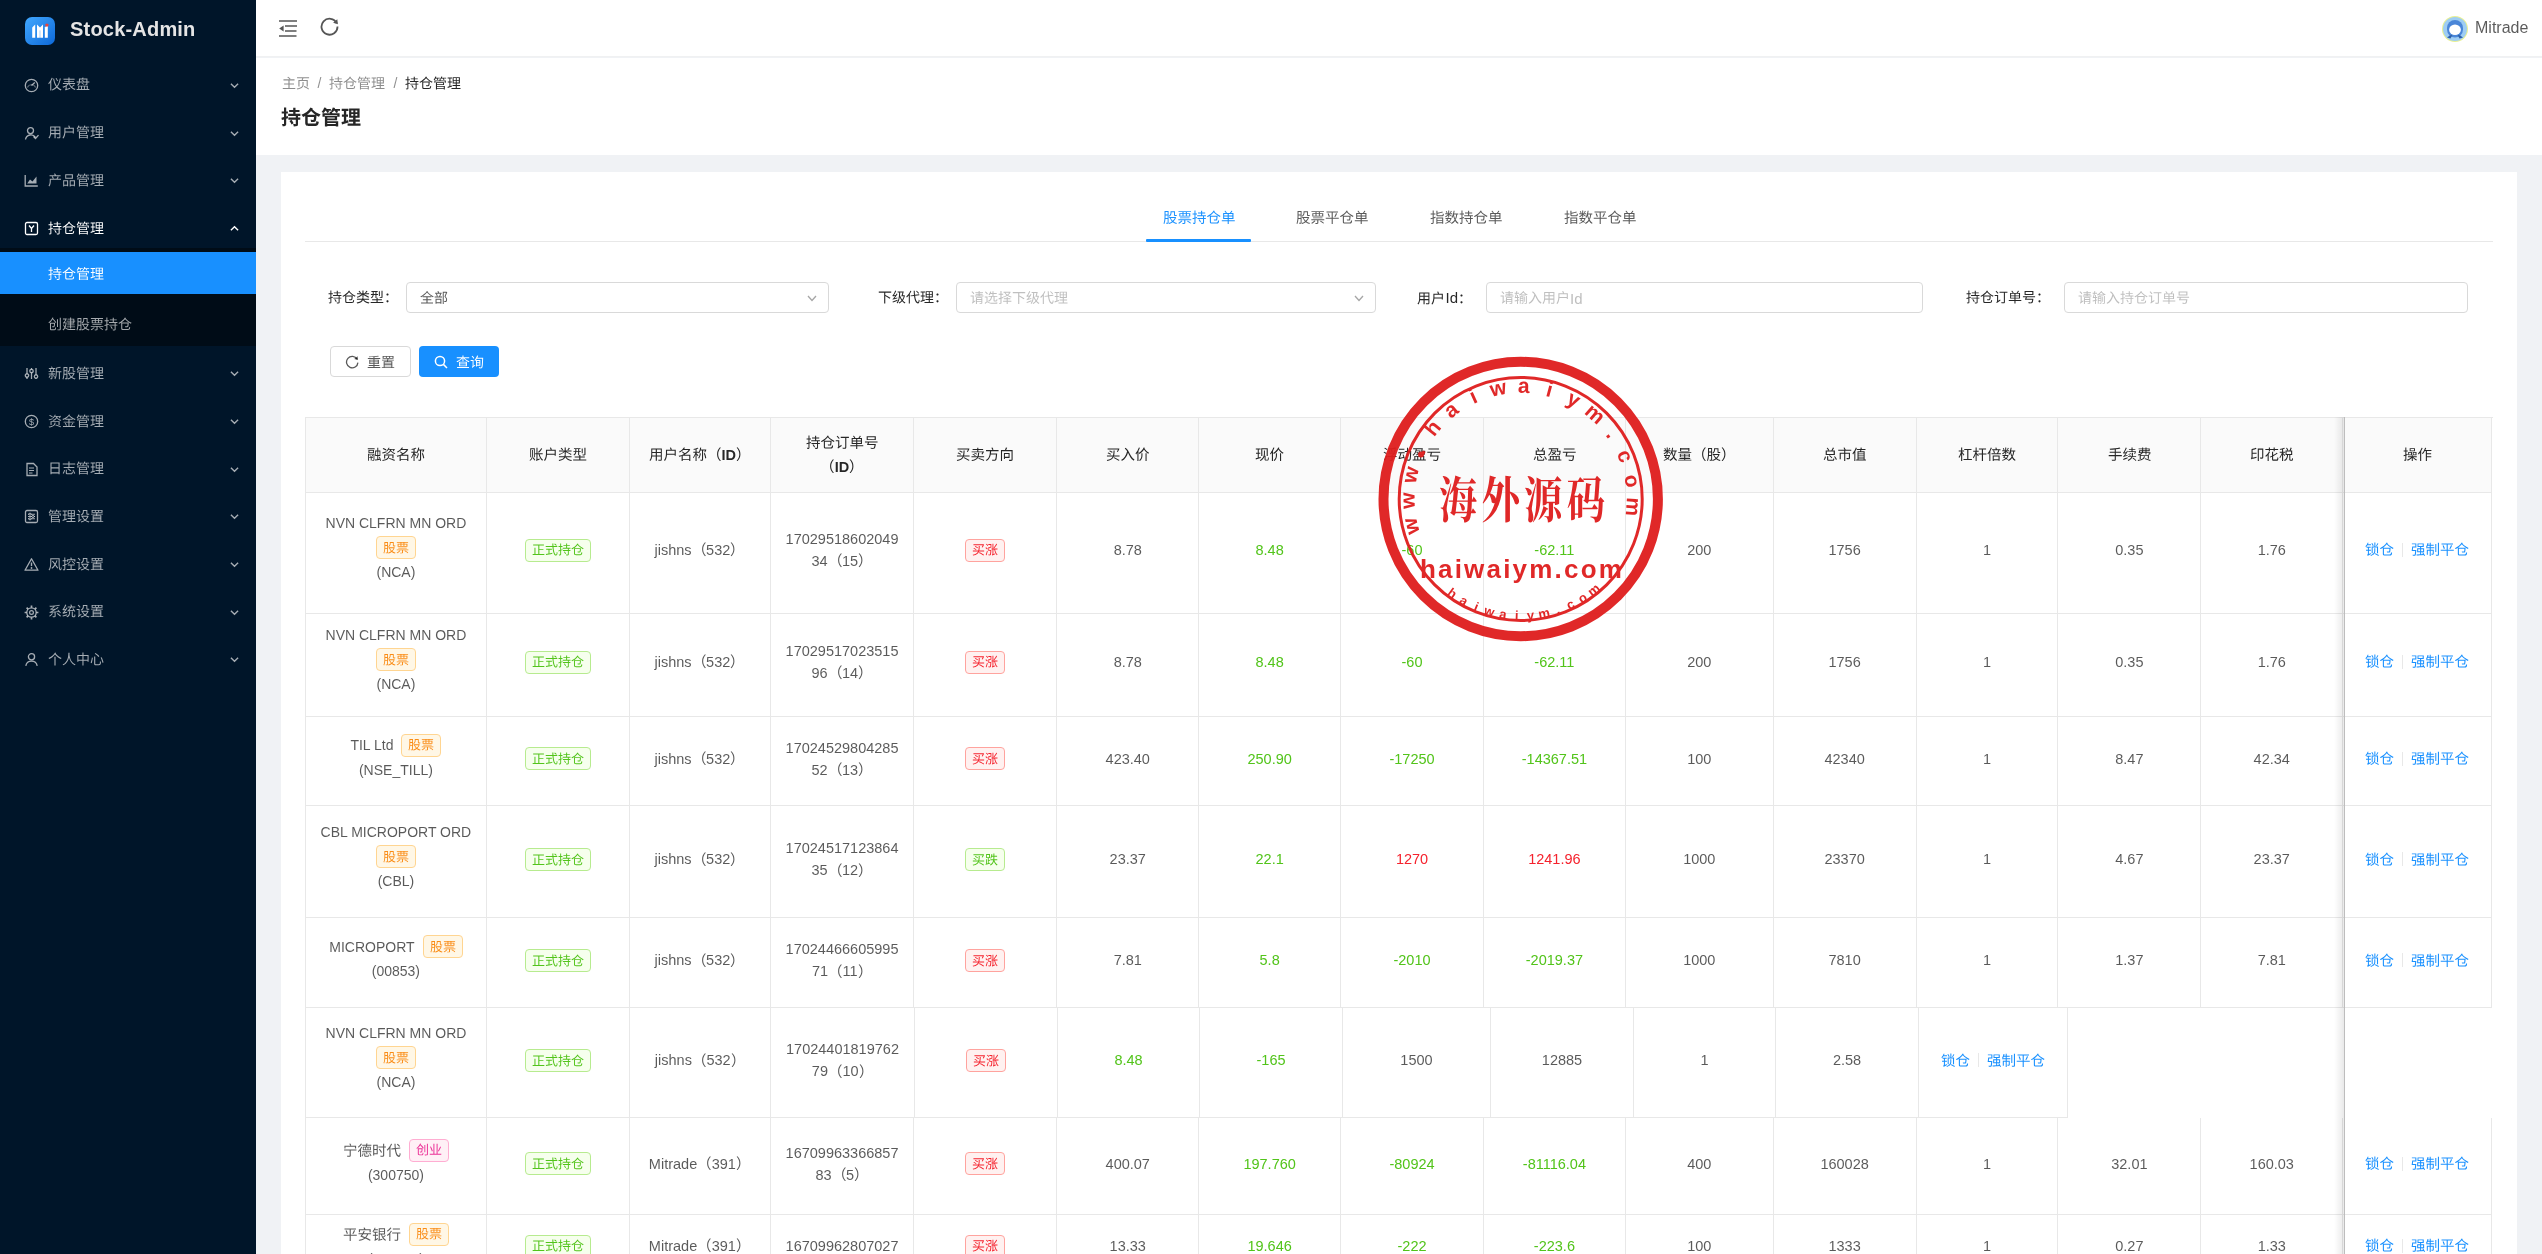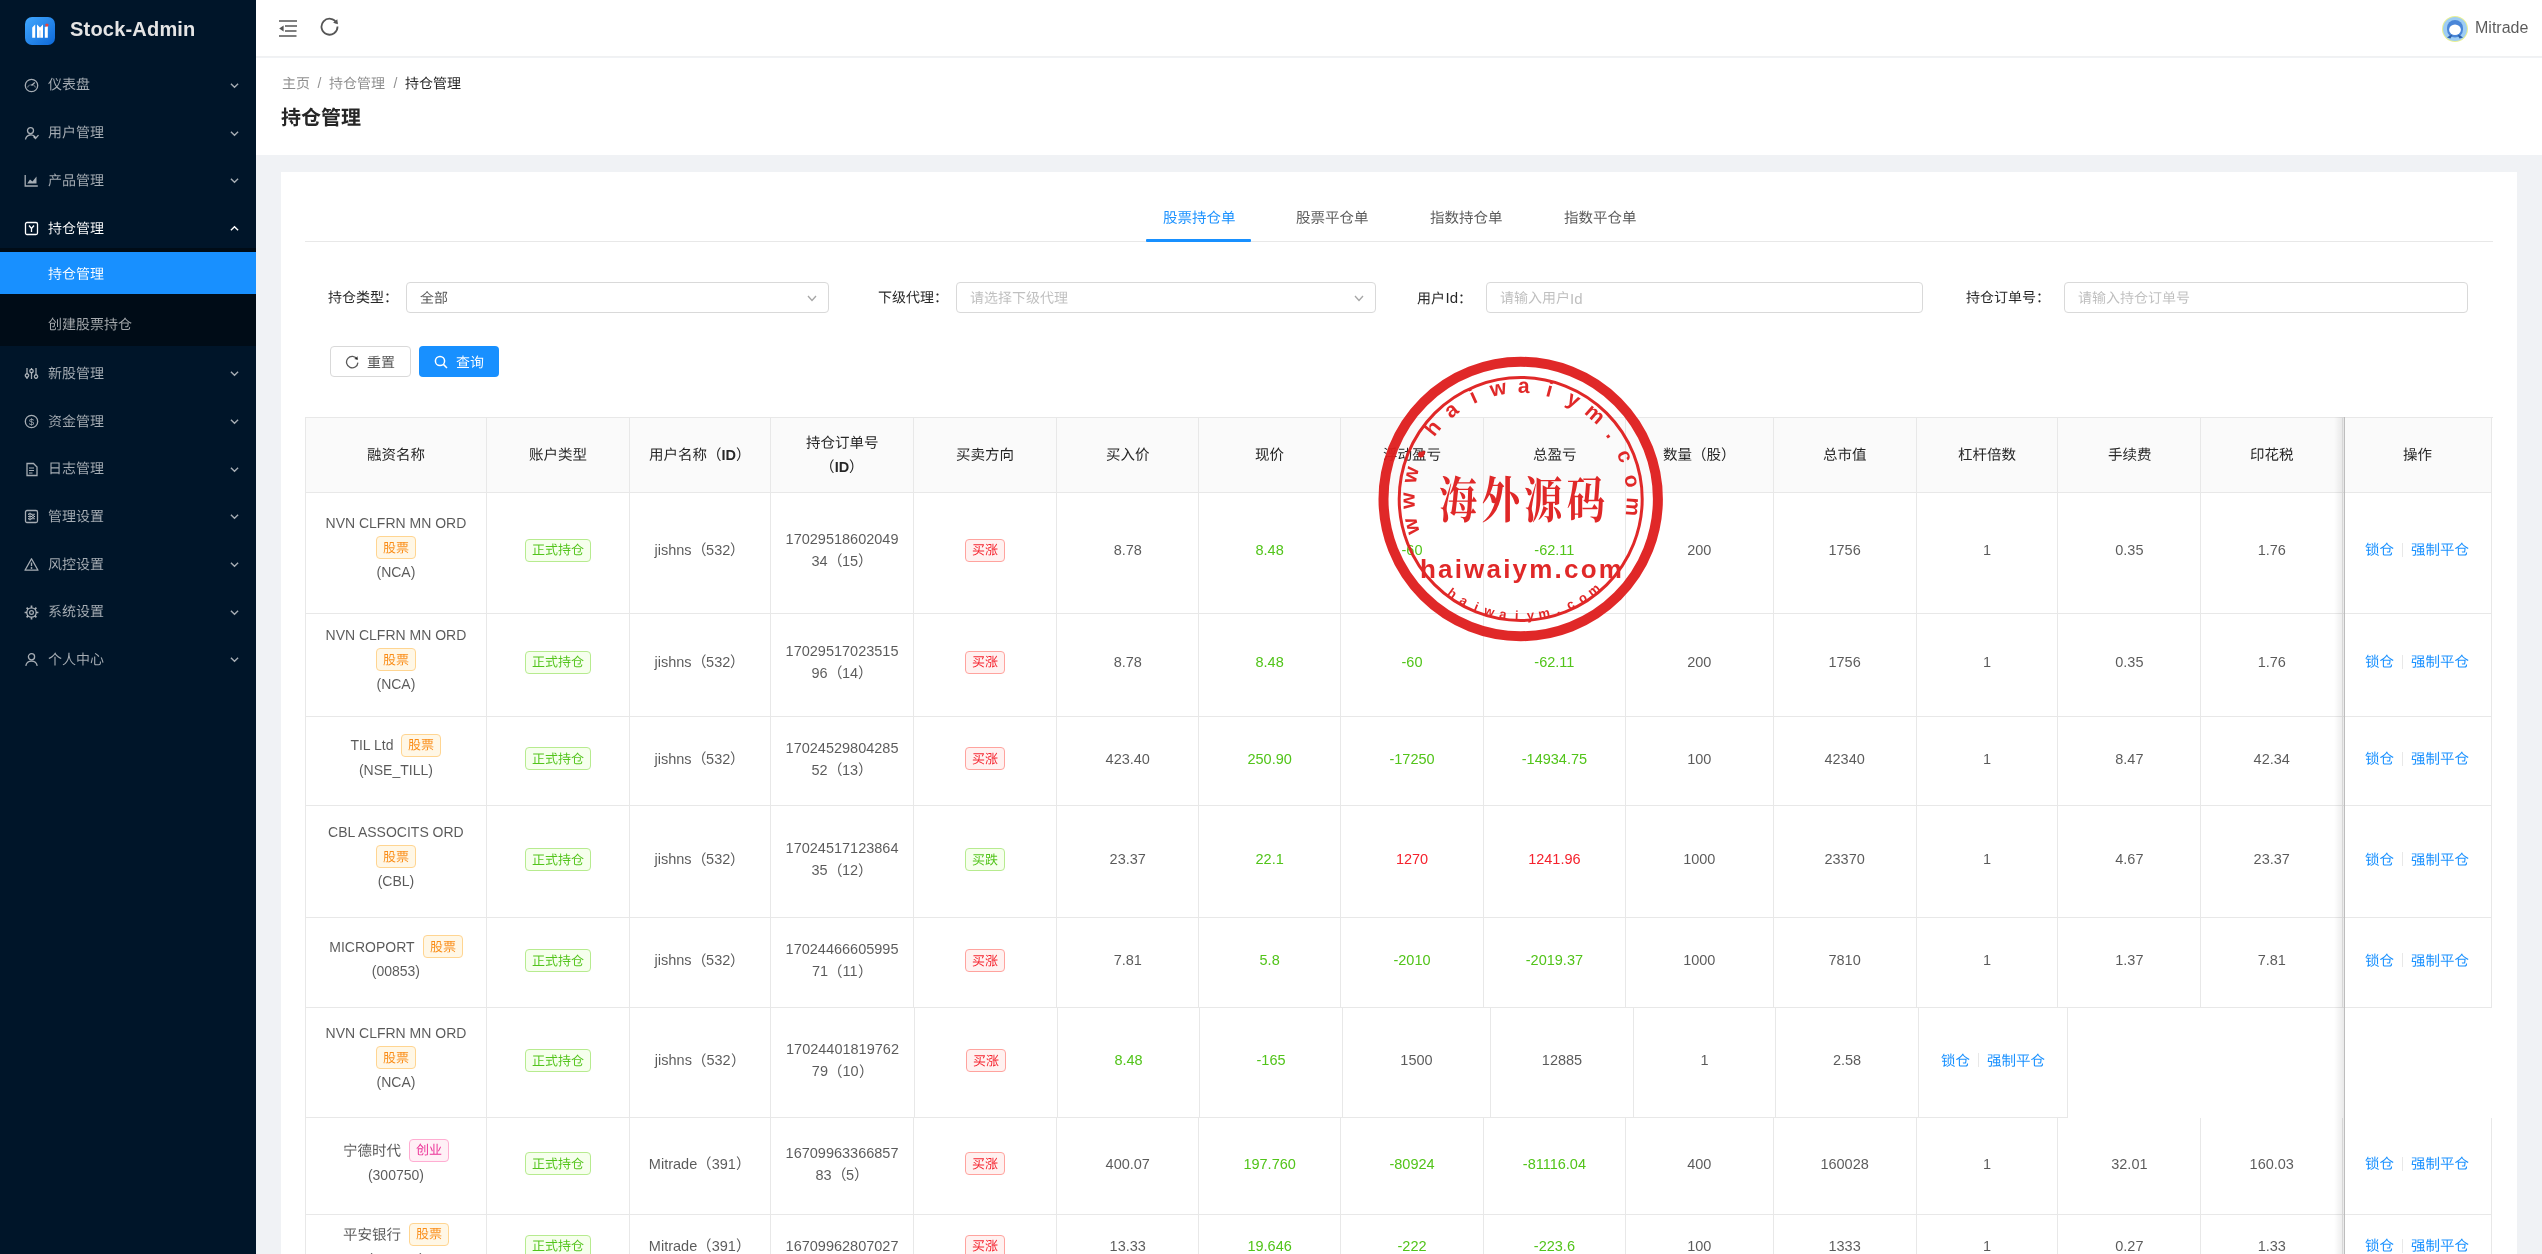--- a/index.html
+++ b/index.html
@@ -885,21 +885,21 @@
       <div class="td" style="width:142px">
         <div class="cw">423.40</div>
       </div>
       <div class="td" style="width:142px">
         <div class="cw"><span class="grn">250.90</span></div>
       </div>
       <div class="td" style="width:143px">
         <div class="cw"><span class="grn">-17250</span></div>
       </div>
       <div class="td" style="width:142px">
-        <div class="cw"><span class="grn">-14934.75</span></div>
+        <div class="cw"><span class="grn">-14367.51</span></div>
       </div>
       <div class="td" style="width:148px">
         <div class="cw">100</div>
       </div>
       <div class="td" style="width:143px">
         <div class="cw">42340</div>
       </div>
       <div class="td" style="width:142px">
         <div class="cw">1</div>
       </div>
@@ -920,21 +920,21 @@
               <use href="#g5e73" x="400"></use>
               <use href="#g4ed3" x="600"></use>
             </svg></div>
         </div>
       </div>
     </div>
     <div class="tr" style="height:112px">
       <div class="td c0" style="width:181px">
         <div class="cw">
           <div class="nm">
-            <div>CBL ASSOCITS ORD</div>
+            <div>CBL MICROPORT ORD</div>
             <div class="tl">
               <span class="tag t-org"><svg class="z" style="width:26px;height:13px;" viewBox="0 0 400 200">
                   <use href="#g80a1" x="0"></use>
                   <use href="#g7968" x="200"></use>
                 </svg></span>
             </div>
             <div>(CBL)</div>
           </div>
         </div>
       </div>

